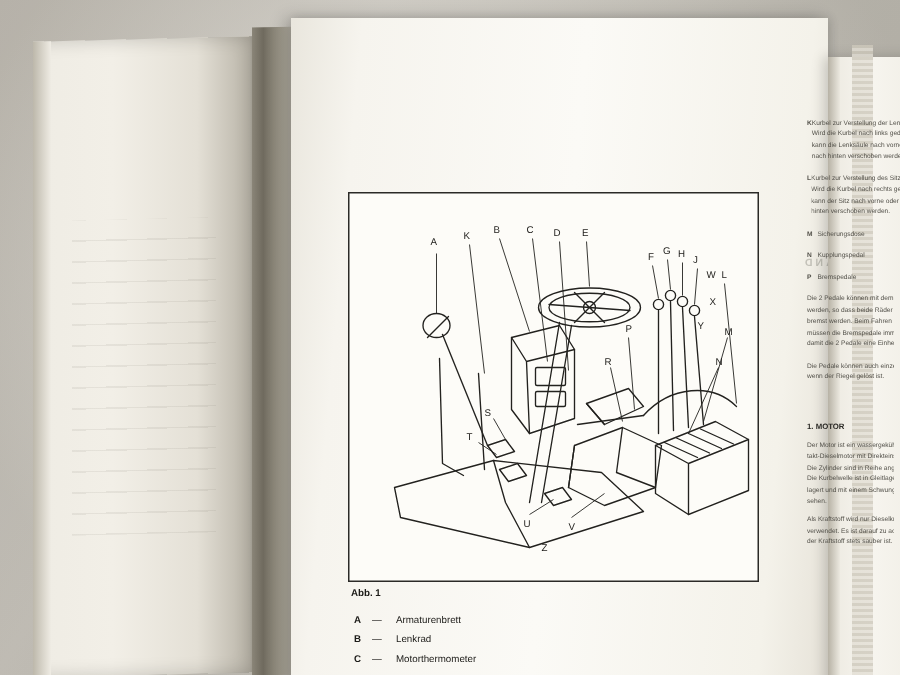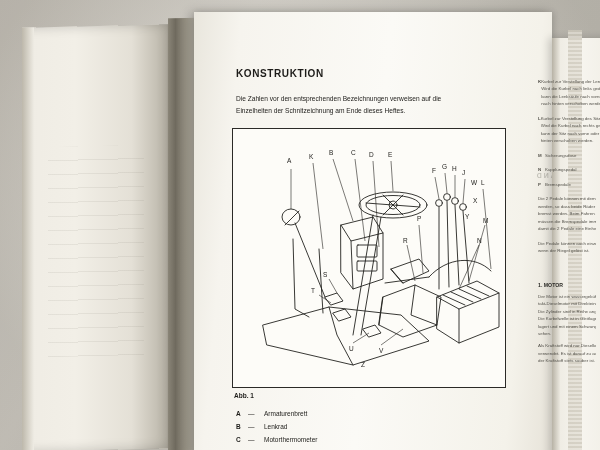--- a/index.html
+++ b/index.html
@@ -120,28 +120,20 @@
     <div class="edge"></div>
     <div class="lmark"></div>
   </div>
 
   <div class="gutter"></div>
 
   <div class="page-right">
 
     <div class="showthrough">FAHRERSTAND</div>
 
-    <div class="content">
-      <div class="h-konstruktion">KONSTRUKTION</div>
-      <div class="intro">
-        <span>Die Zahlen vor den entsprechenden Bezeichnungen verweisen auf die</span><br>
-        <span>Einzelheiten der Schnitzeichnung am Ende dieses Heftes.</span>
-      </div>
-      <div class="h-fahrerstand">FAHRERSTAND</div>
-    </div>
 
     <div class="figure">
       <svg width="272" height="258" viewBox="0 0 272 258" xmlns="http://www.w3.org/2000/svg">
         <g fill="none" stroke="#23221f" stroke-width="0.9" stroke-linecap="round" stroke-linejoin="round">
 
           <path d="M30 196 L96 178 L168 186 L196 212 L120 236 L34 216 Z"></path>
           <path d="M96 178 L104 206 L120 236"></path>
 
           <path d="M120 206 L140 86"></path>
           <path d="M128 206 L148 88"></path>

